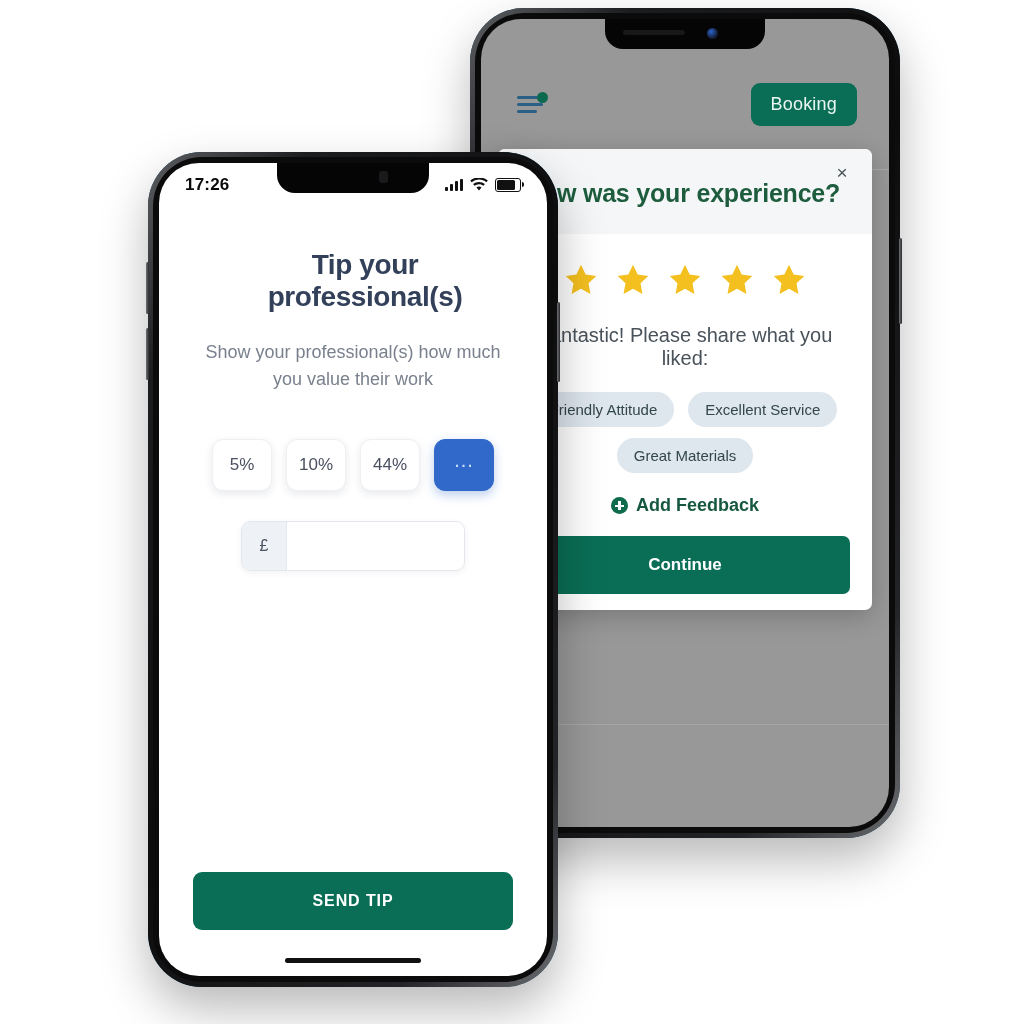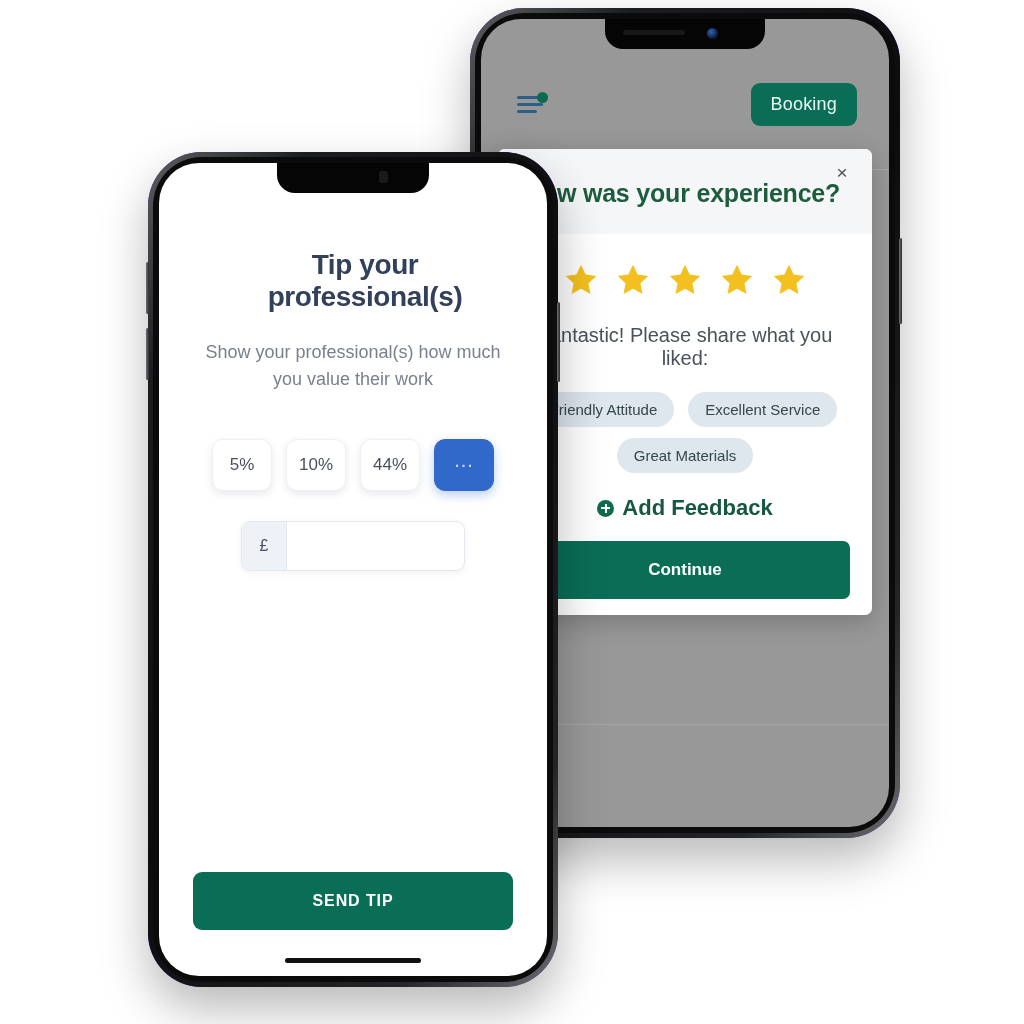--- a/index.html
+++ b/index.html
@@ -6,21 +6,21 @@
   body{
     width:1024px;height:1024px;
     background:#ffffff;
     font-family:"Liberation Sans",sans-serif;
     overflow:hidden;
     position:relative;
   }
   .stage{position:absolute;inset:0;}
 
   
-  .phone{position:absolute;border-radius:54px;background:#6d28d9;
+  .phone{position:absolute;border-radius:54px;background:#0c4a6e;
     box-shadow:0 22px 48px rgba(0,0,0,.28);}
   .phone .bezel{position:absolute;inset:0;border-radius:54px;
     background:linear-gradient(125deg,#5d5f63 0%,#1c1d1f 16%,#0c0c0d 50%,#232427 84%,#6a6c70 100%);
     padding:5px;box-sizing:border-box;}
   .phone .inner{position:absolute;inset:5px;border-radius:49px;background:#0b0b0c;}
   .screen{position:absolute;inset:11px;border-radius:40px;overflow:hidden;background:#fff;}
   .notch{position:absolute;top:0;left:50%;transform:translateX(-50%);
     background:#050505;border-bottom-left-radius:18px;border-bottom-right-radius:18px;z-index:9;}
   .side-btn{position:absolute;background:linear-gradient(90deg,#6f7175,#2a2b2d);border-radius:2px;}
   .home-ind{position:absolute;left:50%;transform:translateX(-50%);
@@ -60,21 +60,21 @@
   .stars{display:flex;justify-content:center;gap:16px;margin:6px 0 26px;}
   .star{width:36px;height:36px;cursor:pointer;}
   .share-line{text-align:center;color:#49525a;font-size:20px;margin-bottom:22px;}
   .chips{display:flex;flex-wrap:wrap;justify-content:center;gap:11px 14px;}
   .chip{background:#dee6ee;color:#33474a;font-size:15px;padding:9px 17px;border-radius:20px;cursor:pointer;}
   .addfb{display:flex;align-items:center;justify-content:center;gap:8px;margin:22px 0 20px;cursor:pointer;}
   .addfb-plus{width:17px;height:17px;border-radius:50%;background:#0e6b4c;position:relative;flex:none;}
   .addfb-plus:before,.addfb-plus:after{content:"";position:absolute;background:#fff;}
   .addfb-plus:before{left:4px;top:7.5px;width:9px;height:2.4px;}
   .addfb-plus:after{top:4px;left:7.3px;width:2.4px;height:9px;}
-  .addfb-text{color:#15583f;font-size:22px;font-weight:600;}
+  .addfb-text{color:#15583f;font-size:18px;font-weight:600;}
   .continue-btn{margin:0 0 16px;background:#0a6e56;color:#fff;text-align:center;
     font-size:17px;font-weight:700;padding:19px 0;border-radius:7px;cursor:pointer;}
 
   
   #front-phone{left:148px;top:152px;width:410px;height:835px;}
   #front-phone .screen{background:#fff;}
   #front-phone .notch{width:152px;height:30px;}
   #front-phone .fcam{position:absolute;top:8px;left:50%;transform:translateX(26px);
     width:9px;height:12px;border-radius:3px;background:#1a1a1c;}
   #front-phone .home-ind{bottom:13px;width:136px;height:5px;}
@@ -201,20 +201,39 @@
 
   <div class="phone" id="front-phone">
     <div class="bezel"></div>
     <div class="inner"></div>
     <div class="screen">
 
       <div class="notch">
         <div class="fcam"></div>
       </div>
 
+      <div class="statusbar">
+        <div class="clock">17:26</div>
+        <div class="status-right">
+          <span class="sig">
+            <b style="height:4px"></b>
+              <b style="height:7px"></b>
+              <b style="height:10px"></b>
+              <b style="height:12px"></b>
+          </span>
+          <svg width="18" height="14" viewBox="0 0 18 14">
+            <path d="M9 12.6l2.5-3.1a4 4 0 0 0-5 0z" fill="#111"></path>
+            <path d="M9 6.2c1.7 0 3.3.6 4.5 1.6l1.4-1.7A9.3 9.3 0 0 0 9 4a9.3 9.3 0 0 0-5.9 2.1l1.4 1.7A7 7 0 0 1 9 6.2z" fill="#111"></path>
+            <path d="M9 1.6c2.8 0 5.4 1 7.4 2.7L17.8 2.6A13 13 0 0 0 9 -.6 13 13 0 0 0 .2 2.6l1.4 1.7A11.3 11.3 0 0 1 9 1.6z" fill="#111"></path>
+          </svg>
+          <span class="battery">
+              <i></i>
+            </span>
+        </div>
+      </div>
 
       <div class="front-content">
 
         <div class="tip-title">Tip your professional(s)</div>
         <div class="tip-sub">Show your professional(s) how much you value their work</div>
 
         <div class="tip-opts">
           <div class="tip-opt">5%</div>
           <div class="tip-opt">10%</div>
           <div class="tip-opt">44%</div>

